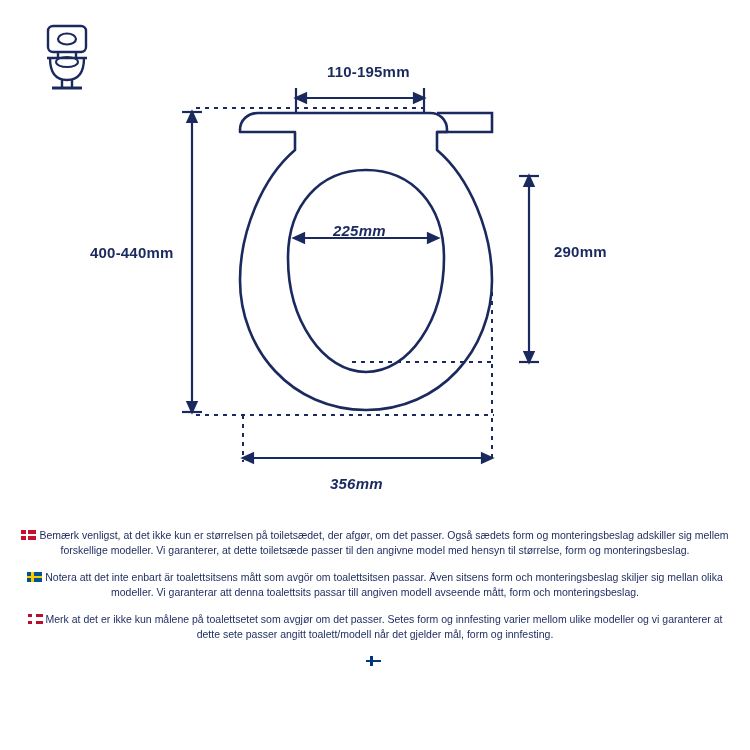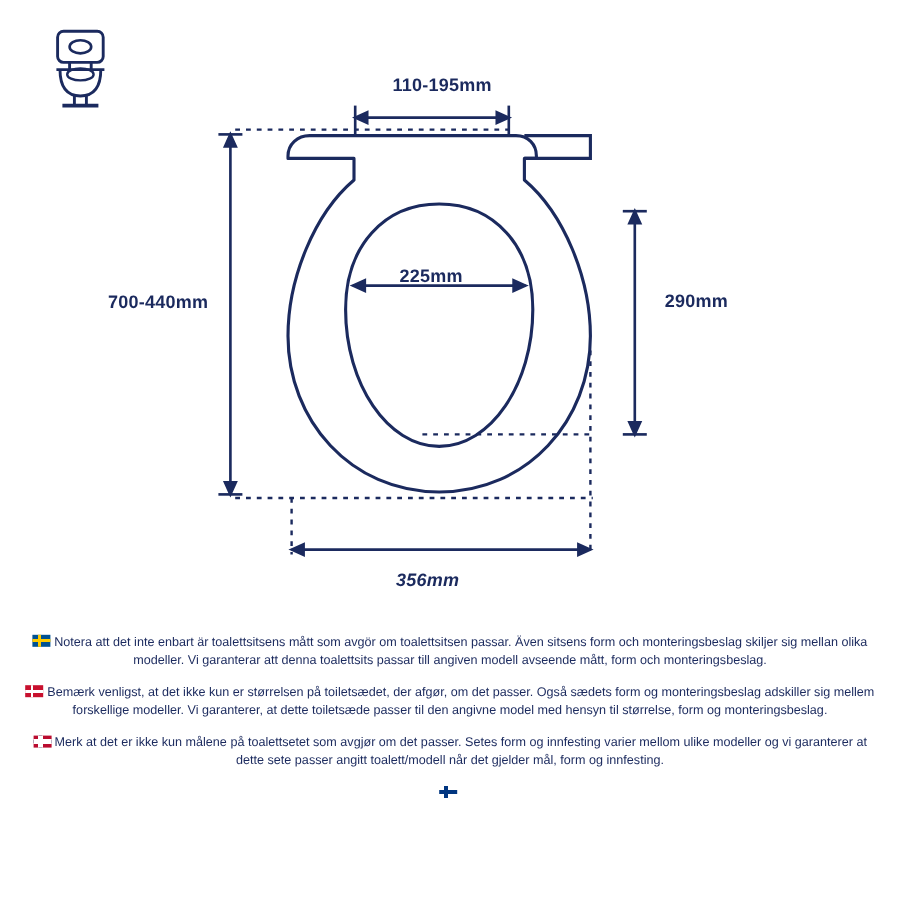--- a/index.html
+++ b/index.html
@@ -32,21 +32,21 @@
   .dim-label {
     position: absolute;
     font-size: 15px;
     font-weight: bold;
     color: #1b2a5e;
     white-space: nowrap;
     letter-spacing: 0.2px;
   }
   #label-width-top { left: 327px; top: 63px; }
   #label-height-left { left: 90px; top: 244px; }
-  #label-inner-width { left: 333px; top: 222px; }
+  #label-inner-width { left: 333px; top: 222px; font-style: italic; }
   #label-inner-height { left: 554px; top: 243px; text-align: right; }
   #label-width-bottom { left: 330px; top: 475px; font-style: italic; }
 
   .notes {
     position: absolute;
     left: 0;
     top: 528px;
     width: 750px;
   }
   .note {
@@ -184,34 +184,34 @@
       </g>
 
       <g stroke="#1b2a5e" stroke-width="2.2" fill="#1b2a5e">
         <line x1="243" y1="458" x2="492" y2="458"></line>
         <polygon points="243,458 253,453.5 253,462.5"></polygon>
         <polygon points="492,458 482,453.5 482,462.5"></polygon>
       </g>
     </svg>
 
     <div class="dim-label" id="label-width-top">110-195mm</div>
-    <div class="dim-label" id="label-height-left">700-440mm</div>
+    <div class="dim-label" id="label-height-left">400-440mm</div>
     <div class="dim-label" id="label-inner-width">225mm</div>
     <div class="dim-label" id="label-inner-height">290mm</div>
     <div class="dim-label" id="label-width-bottom">356mm</div>
   </div>
 
   <div class="notes">
     <div class="note">
+      <span class="flag dk"></span><span class="txt">Bemærk venligst, at det ikke kun er størrelsen på toiletsædet, der afgør, om det passer. Også sædets form og monteringsbeslag adskiller sig mellem forskellige modeller. Vi garanterer, at dette toiletsæde passer til den angivne model med hensyn til størrelse, form og monteringsbeslag.</span>
+    </div>
+    <div class="note">
       <span class="flag se"></span><span class="txt">Notera att det inte enbart är toalettsitsens mått som avgör om toalettsitsen passar. Även sitsens form och monteringsbeslag skiljer sig mellan olika modeller. Vi garanterar att denna toalettsits passar till angiven modell avseende mått, form och monteringsbeslag.</span>
     </div>
     <div class="note">
-      <span class="flag dk"></span><span class="txt">Bemærk venligst, at det ikke kun er størrelsen på toiletsædet, der afgør, om det passer. Også sædets form og monteringsbeslag adskiller sig mellem forskellige modeller. Vi garanterer, at dette toiletsæde passer til den angivne model med hensyn til størrelse, form og monteringsbeslag.</span>
-    </div>
-    <div class="note">
       <span class="flag no"></span><span class="txt">Merk at det er ikke kun målene på toalettsetet som avgjør om det passer. Setes form og innfesting varier mellom ulike modeller og vi garanterer at dette sete passer angitt toalett/modell når det gjelder mål, form og innfesting.</span>
     </div>
     <div class="note">
       <span class="flag fi"></span>
     </div>
   </div>
 
 </div>
 
 </body></html>

